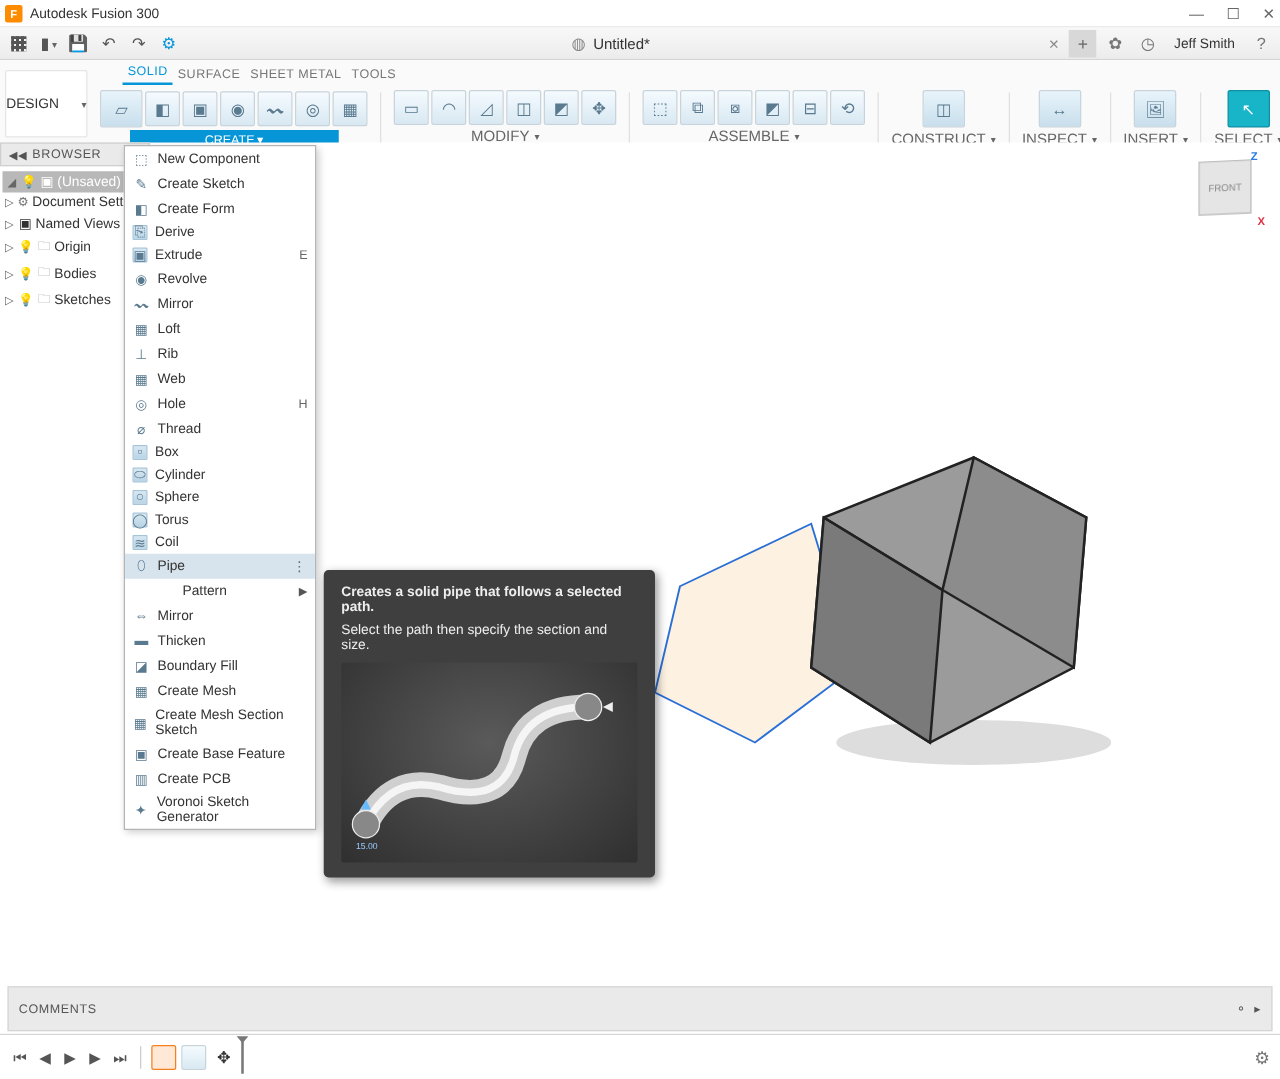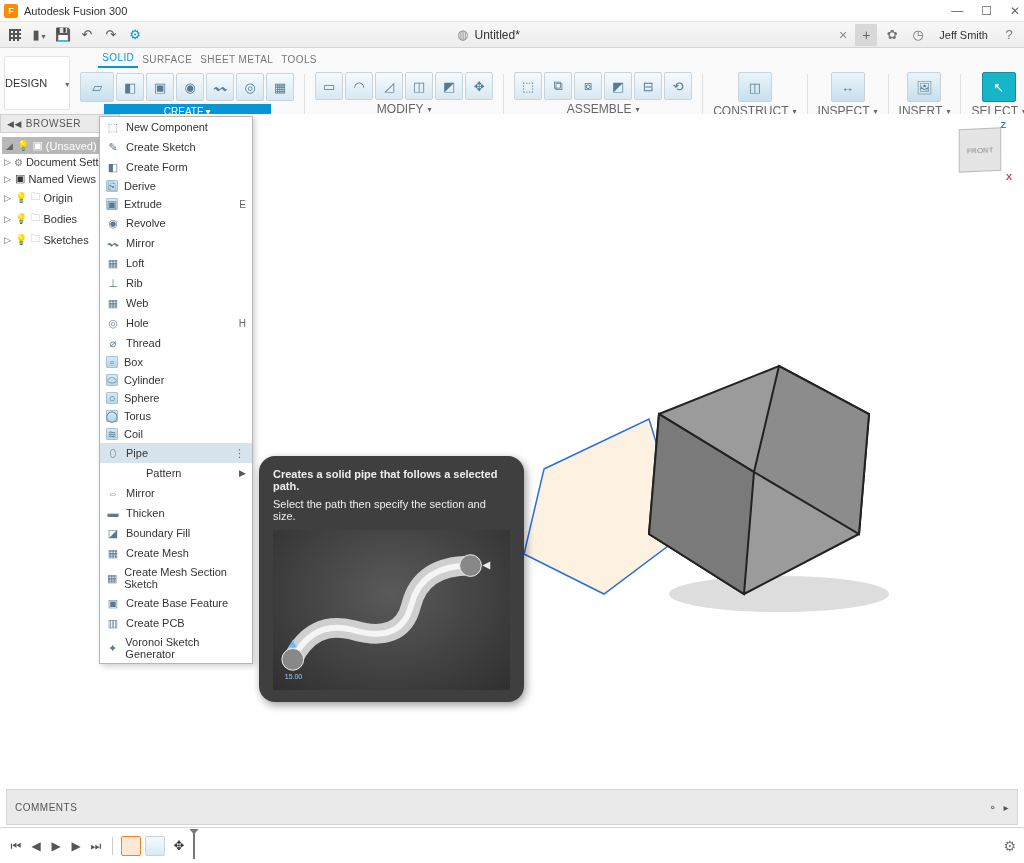--- a/index.html
+++ b/index.html
@@ -57,21 +57,21 @@
 .dropdown { position: absolute; left: 99px; top: 116px; width: 154px; background: #fff; border: 1px solid #b5b5b5; box-shadow: 2px 2px 6px rgba(0,0,0,0.2); }
 .menu-item { display: flex; align-items: center; padding: 3px 6px; font-size: 11px; color: #333; cursor: pointer; gap: 6px; position: relative; }
 .menu-item.highlighted { background: #d8e4ed; }
 .menu-item .mi-icon { width: 14px; height: 14px; display: inline-flex; align-items: center; justify-content: center; font-size: 11px; color: #5a7a8f; }
 .menu-item .mi-icon.cube { background: linear-gradient(#d8e8f2,#b8d4e5); border: 1px solid #a5c4d8; border-radius: 1px; width: 12px; height: 12px; }
 .menu-item .shortcut { margin-left: auto; color: #666; font-size: 10px; }
 .menu-item .submenu-arrow { margin-left: auto; font-size: 9px; color: #555; }
 .menu-item .more-dots { margin-left: auto; font-size: 11px; color: #666; letter-spacing: 1px; }
 
 
-.tooltip-panel { position: absolute; left: 259px; top: 456px; width: 265px; background: #3f3f3f; color: #eee; border-radius: 16px; padding: 12px 14px; box-shadow: 2px 3px 8px rgba(0,0,0,0.4); }
+.tooltip-panel { position: absolute; left: 259px; top: 456px; width: 265px; background: #3f3f3f; color: #eee; border-radius: 4px; padding: 12px 14px; box-shadow: 2px 3px 8px rgba(0,0,0,0.4); }
 .tooltip-panel .tt-title { font-size: 11px; font-weight: bold; margin-bottom: 6px; }
 .tooltip-panel .tt-desc { font-size: 11px; margin-bottom: 8px; }
 .tooltip-panel .tt-image { width: 100%; height: 160px; background: radial-gradient(ellipse at 50% 40%, #5a5a5a, #2f2f2f); border-radius: 2px; position: relative; overflow: hidden; }
 
 
 .viewport { position: absolute; left: 99px; top: 114px; right: 0; bottom: 60px; background: #fff; }
 
 
 .viewcube { position: absolute; right: 16px; top: 10px; width: 54px; height: 54px; }
 .viewcube .cube { width: 44px; height: 44px; background: #e5e5e5; border: 1px solid #bbb; position: absolute; left: 4px; top: 4px; display: flex; align-items: center; justify-content: center; font-size: 8px; color: #888; transform: rotateX(10deg) rotateY(-15deg); }

